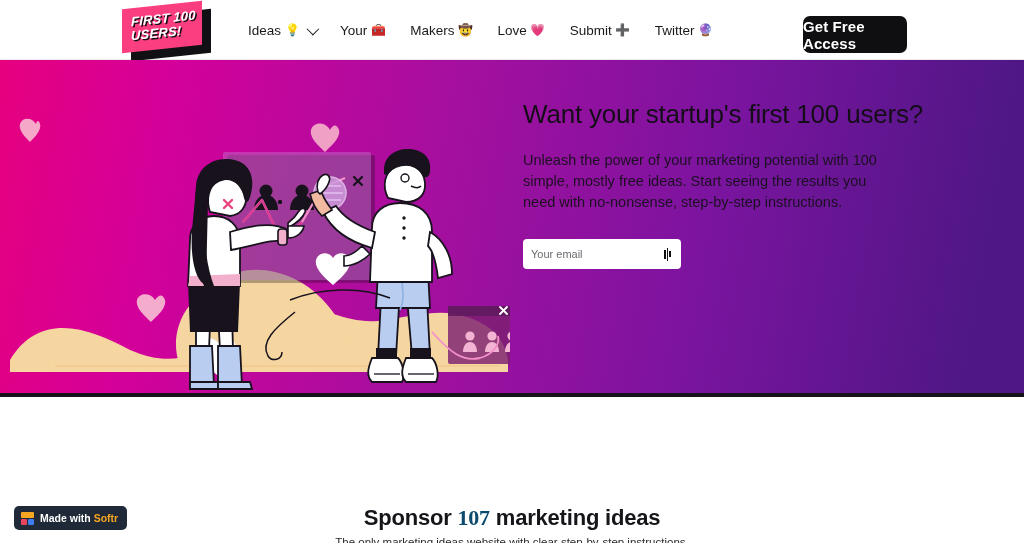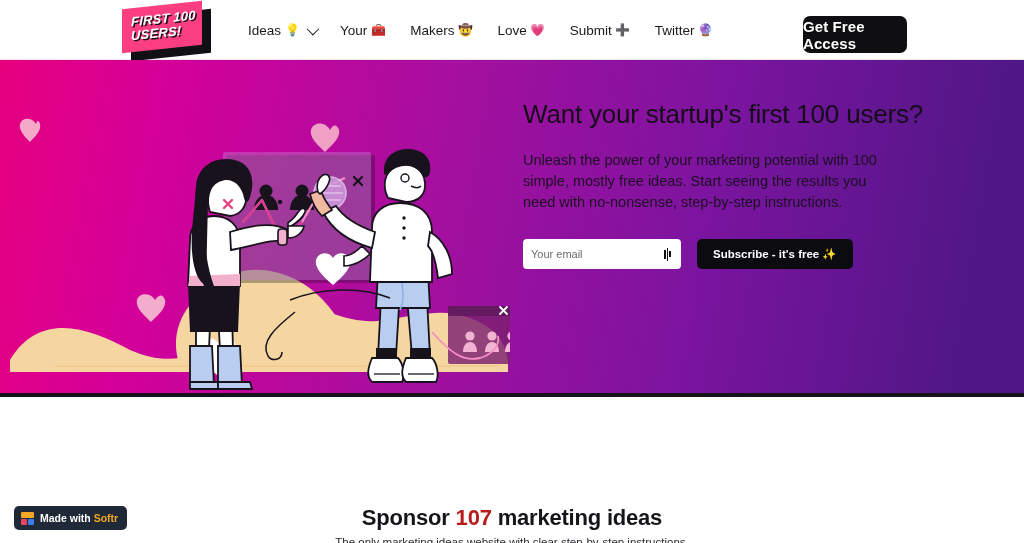--- a/index.html
+++ b/index.html
@@ -211,21 +211,21 @@
     position: relative;
     text-align: center;
     padding-top: 5px;
   }
   .explore-h {
     font-size: 22px;
     font-weight: bold;
     color: #15151a;
     letter-spacing: -0.2px;
   }
-  .explore-h .num { color: #b91c1c; }
+  .explore-h .num { color: #0c4a6e; font-family: Liberation Serif, serif; }
   .explore-sub {
     margin-top: 5px;
     font-size: 11.5px;
     color: #2a2a30;
   }
 
   
   .softr {
     position: absolute;
     left: 14px;
@@ -458,21 +458,20 @@
 
     <div class="form-row">
       <div class="email-box">
         <span class="email-ph">Your email</span>
         <span class="caret-ico">
           <i class="c1"></i>
             <i class="c2"></i>
             <i class="c3"></i>
         </span>
       </div>
-      <div class="sub-btn">Subscribe - it's free ✨</div>
     </div>
   </div>
 </div>
 
 <div class="strip">
 
   
 
   
 

